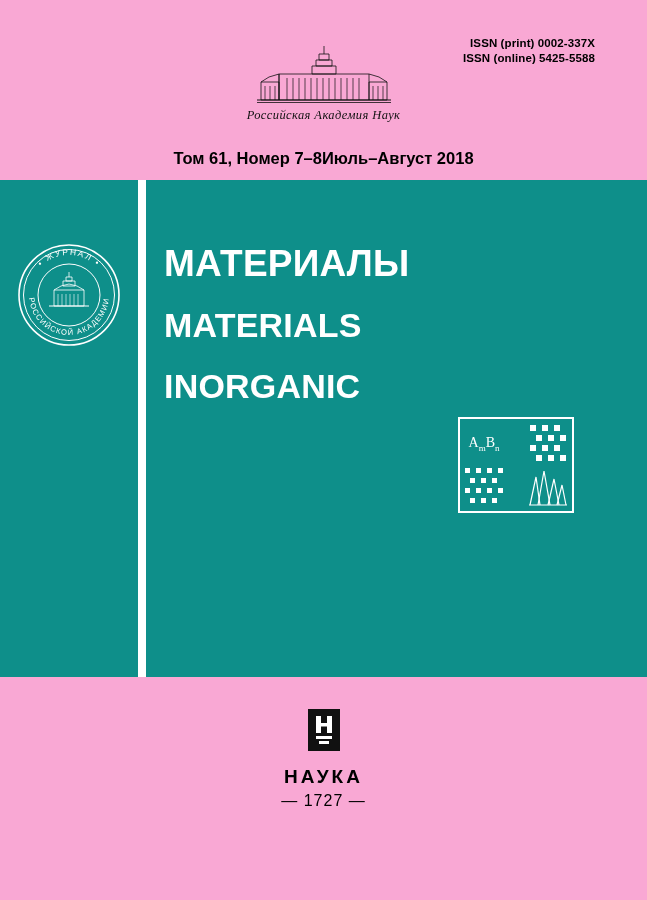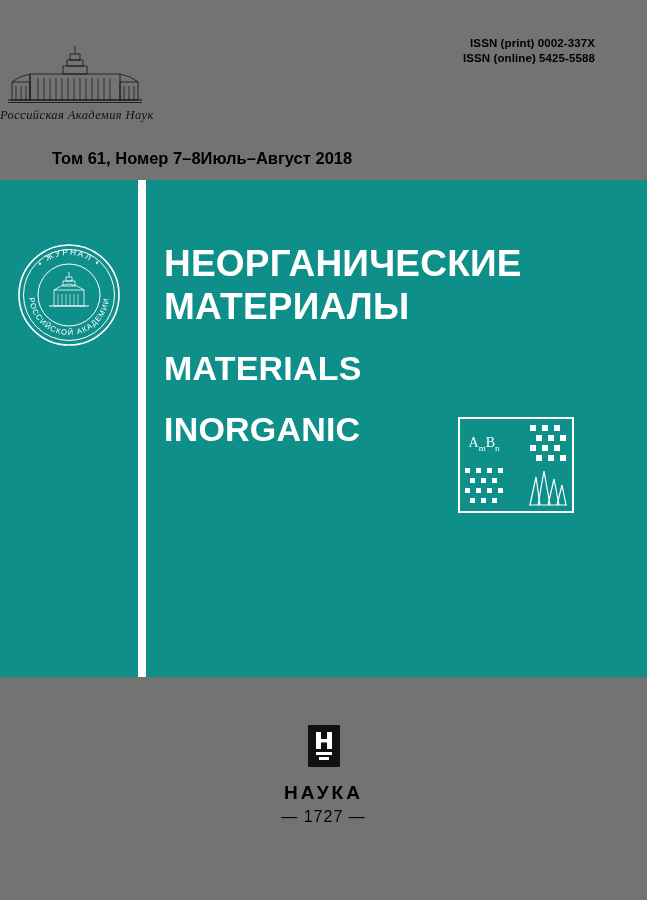--- a/index.html
+++ b/index.html
@@ -13,21 +13,21 @@
     font-family: "Liberation Sans", sans-serif;
     color: #000000;
     overflow: hidden;
     position: relative;
   }
 
   .cover {
     position: relative;
     width: 647px;
     height: 900px;
-    background: #737373;
+    background: #f9a8d4;
     text-decoration: underline;
   }
 
   
   .issn-block {
     position: absolute;
     top: 36px;
     right: 52px;
     text-align: right;
     font-size: 11.5px;
@@ -37,21 +37,21 @@
   }
 
   
   .ras-emblem {
     position: absolute;
     top: 44px;
     left: 0;
     width: 647px;
     display: flex;
     flex-direction: column;
-    align-items: flex-start;
+    align-items: center;
   }
   .ras-emblem svg { display: block; }
   .ras-caption {
     margin-top: 2px;
     font-family: "Liberation Serif", serif;
     font-style: italic;
     font-size: 12.5px;
     letter-spacing: 0.4px;
     color: #111;
   }
@@ -59,21 +59,21 @@
   
   .vol-line {
     position: absolute;
     top: 146px;
     left: 0;
     width: 647px;
     height: 24px;
     padding: 0 52px;
     box-sizing: border-box;
     display: flex;
-    justify-content: flex-start;
+    justify-content: center;
     align-items: center;
     font-size: 16.5px;
     font-weight: bold;
   }
 
   
   .teal-panel {
     position: absolute;
     top: 180px;
     left: 0;
@@ -152,21 +152,21 @@
     line-height: 44px;
     text-align: center;
     width: 100%;
     display: block;
   }
   .formula-text sub { font-size: 9px; }
 
   
   .publisher {
     position: absolute;
-    top: 724px;
+    top: 708px;
     left: 0;
     width: 647px;
     display: flex;
     flex-direction: column;
     align-items: center;
   }
   .nauka-name {
     margin-top: 10px;
     font-size: 19px;
     font-weight: bold;
@@ -273,21 +273,20 @@
               <path d="M54 52 L54 64"></path>
             <path d="M58 52 L58 64"></path>
               <path d="M62 52 L62 64"></path>
           </g>
           <path d="M33 64 L73 64" stroke-width="1.1"></path>
         </g>
       </svg>
     </div>
 
     <div class="titles">
-      <div class="title-ru">НЕОРГАНИЧЕСКИЕ</div>
       <div class="title-ru">МАТЕРИАЛЫ</div>
       <div class="title-en">MATERIALS</div>
       <div class="title-en">INORGANIC</div>
     </div>
 
     <div class="formula-box">
       <div class="quad q-tl">
         <span class="formula-text">
           A<sub>m</sub>B<sub>n</sub>
         </span>

